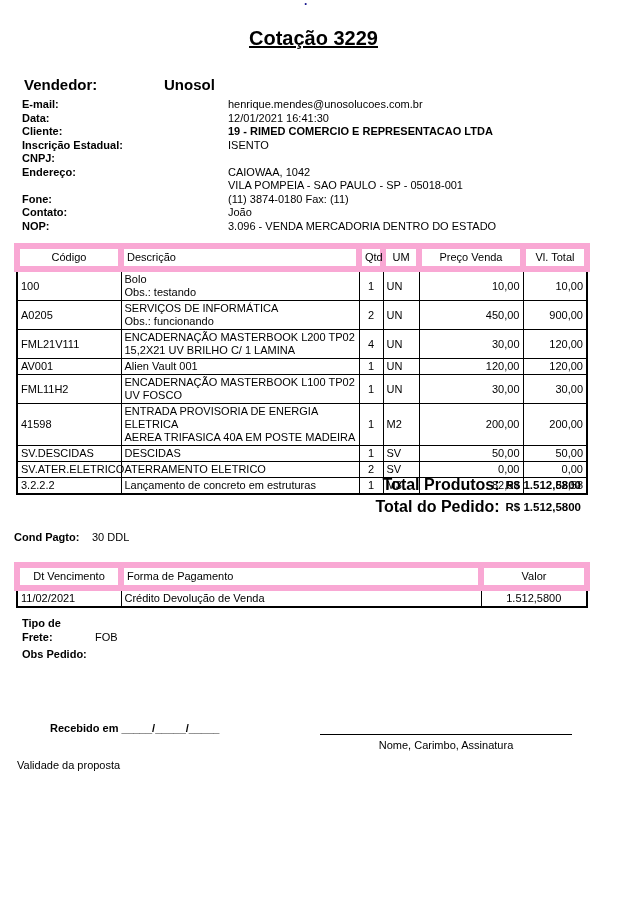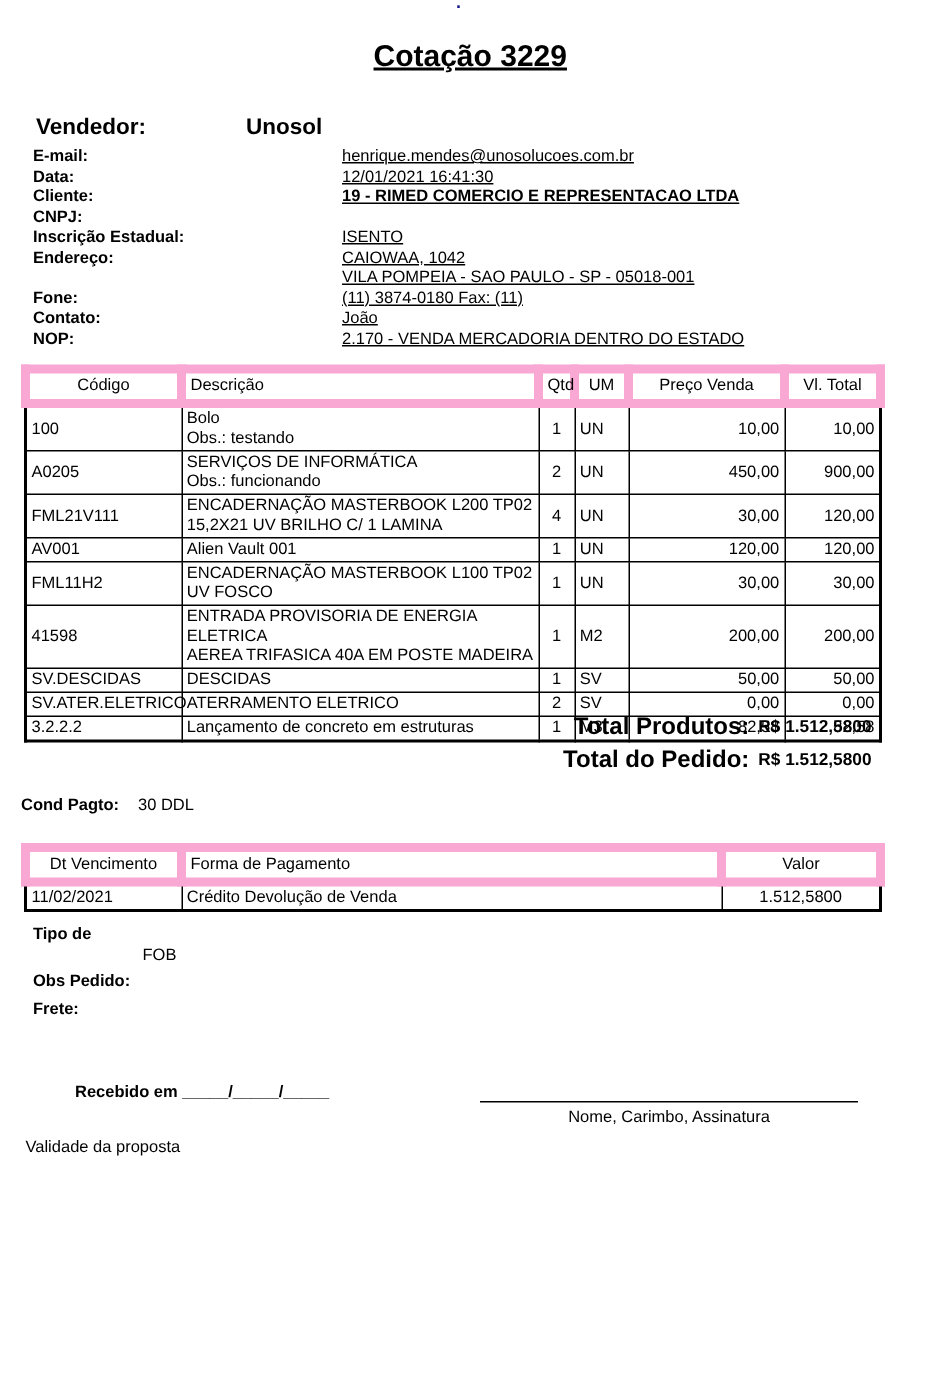--- a/index.html
+++ b/index.html
@@ -20,42 +20,42 @@
     position:absolute;top:27px;left:0;width:100%;
     margin:0;text-align:center;
     font-size:20px;font-weight:bold;text-decoration:underline;
   }
   .vendor-row{position:absolute;top:76px;left:24px;width:400px;height:18px;}
   .vendor-label{font-size:15px;font-weight:bold;}
   .vendor-name{position:absolute;left:140px;top:0;font-size:15px;font-weight:bold;}
   .fields{position:absolute;top:98px;left:22px;right:8px;line-height:13.5px;}
   .field-row{display:flex;}
   .f-label{width:206px;flex:none;font-weight:bold;}
-  .f-value{flex:1;text-decoration:underline;}
+  .f-value{flex:1;}
   .f-value.bold{font-weight:bold;}
   table.grid{
     position:absolute;left:14px;width:570px;
     border-collapse:collapse;border:2px solid #000;
     font-size:11px;table-layout:fixed;
   }
   table.items{top:243px;}
   table.payment{top:562px;}
   table.grid th{border:6px solid #f9a8d4;font-weight:normal;padding:2px 3px;line-height:13px;}
   table.grid td{border:1px solid #000;padding:1px 3px;line-height:13px;vertical-align:middle;}
   .al{text-align:left;} .ac{text-align:center;} .ar{text-align:right;}
   .totals{position:absolute;top:476px;right:46px;text-align:right;}
   .total-row{display:flex;justify-content:flex-end;align-items:center;margin-bottom:4px;}
   .total-label{font-size:16px;font-weight:bold;}
   .total-value{font-size:11.5px;font-weight:bold;margin-left:6px;}
   .cond{position:absolute;top:531px;left:14px;display:flex;}
   .cond-label{font-weight:bold;width:78px;flex:none;}
   .frete{position:absolute;top:617px;left:22px;line-height:13.5px;}
   .frete-l1{font-weight:bold;}
   .frete-row{display:flex;}
-  .frete-l2{font-weight:bold;width:73px;flex:none;margin-top:36px;}
+  .frete-l2{font-weight:bold;width:73px;flex:none;}
   .obs{position:absolute;top:648px;left:22px;font-weight:bold;}
   .recebido{position:absolute;top:722px;left:30px;font-weight:bold;padding-left:20px;}
   .sig-line{position:absolute;top:734px;left:320px;width:252px;border-top:1px solid #000;height:0;}
   .sig-caption{position:absolute;top:739px;left:320px;width:252px;text-align:center;}
   .validade{position:absolute;top:759px;left:17px;}
 </style>
 </head>
 <body>
 
 <div class="page">
@@ -82,29 +82,29 @@
           <div>12/01/2021 16:41:30</div>
         </div>
       </div>
       <div class="field-row">
         <div class="f-label">Cliente:</div>
         <div class="f-value bold">
           <div>19 - RIMED COMERCIO E REPRESENTACAO LTDA</div>
         </div>
       </div>
       <div class="field-row">
+        <div class="f-label">Inscrição Estadual:</div>
+        <div class="f-value">
+          <div>ISENTO</div>
+        </div>
+      </div>
+      <div class="field-row">
         <div class="f-label">CNPJ:</div>
         <div class="f-value">
           <div></div>
-        </div>
-      </div>
-      <div class="field-row">
-        <div class="f-label">Inscrição Estadual:</div>
-        <div class="f-value">
-          <div>ISENTO</div>
         </div>
       </div>
       <div class="field-row">
         <div class="f-label">Endereço:</div>
         <div class="f-value">
           <div>CAIOWAA, 1042</div>
           <div>VILA POMPEIA - SAO PAULO - SP - 05018-001</div>
         </div>
       </div>
       <div class="field-row">
@@ -115,21 +115,21 @@
       </div>
       <div class="field-row">
         <div class="f-label">Contato:</div>
         <div class="f-value">
           <div>João</div>
         </div>
       </div>
       <div class="field-row">
         <div class="f-label">NOP:</div>
         <div class="f-value">
-          <div>2.170 - VENDA MERCADORIA DENTRO DO ESTADO</div>
+          <div>3.096 - VENDA MERCADORIA DENTRO DO ESTADO</div>
         </div>
       </div>
     </div>
 
   <table class="grid items" id="items-table">
       <colgroup>
         <col style="width: 104px;">
         <col style="width: 238px;">
         <col style="width: 24px;">
         <col style="width: 36px;">

